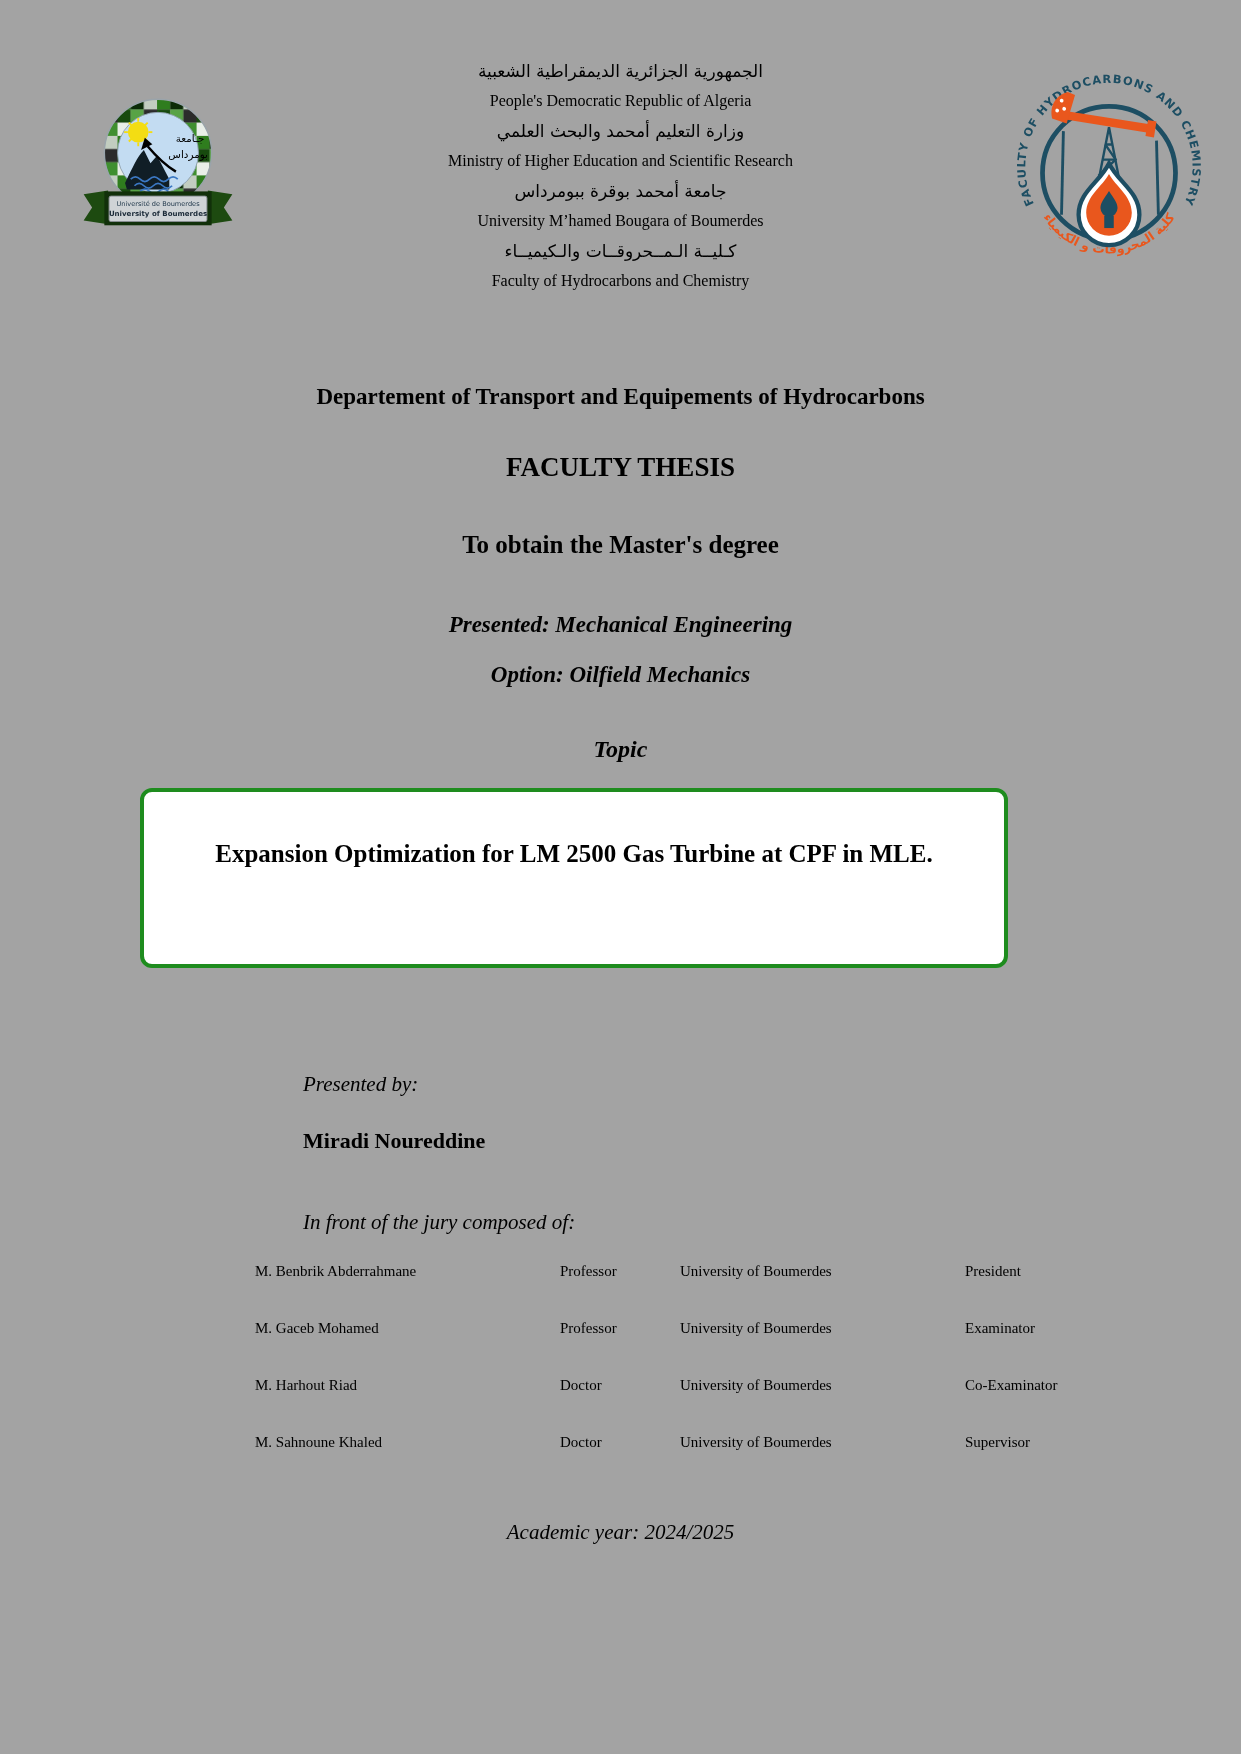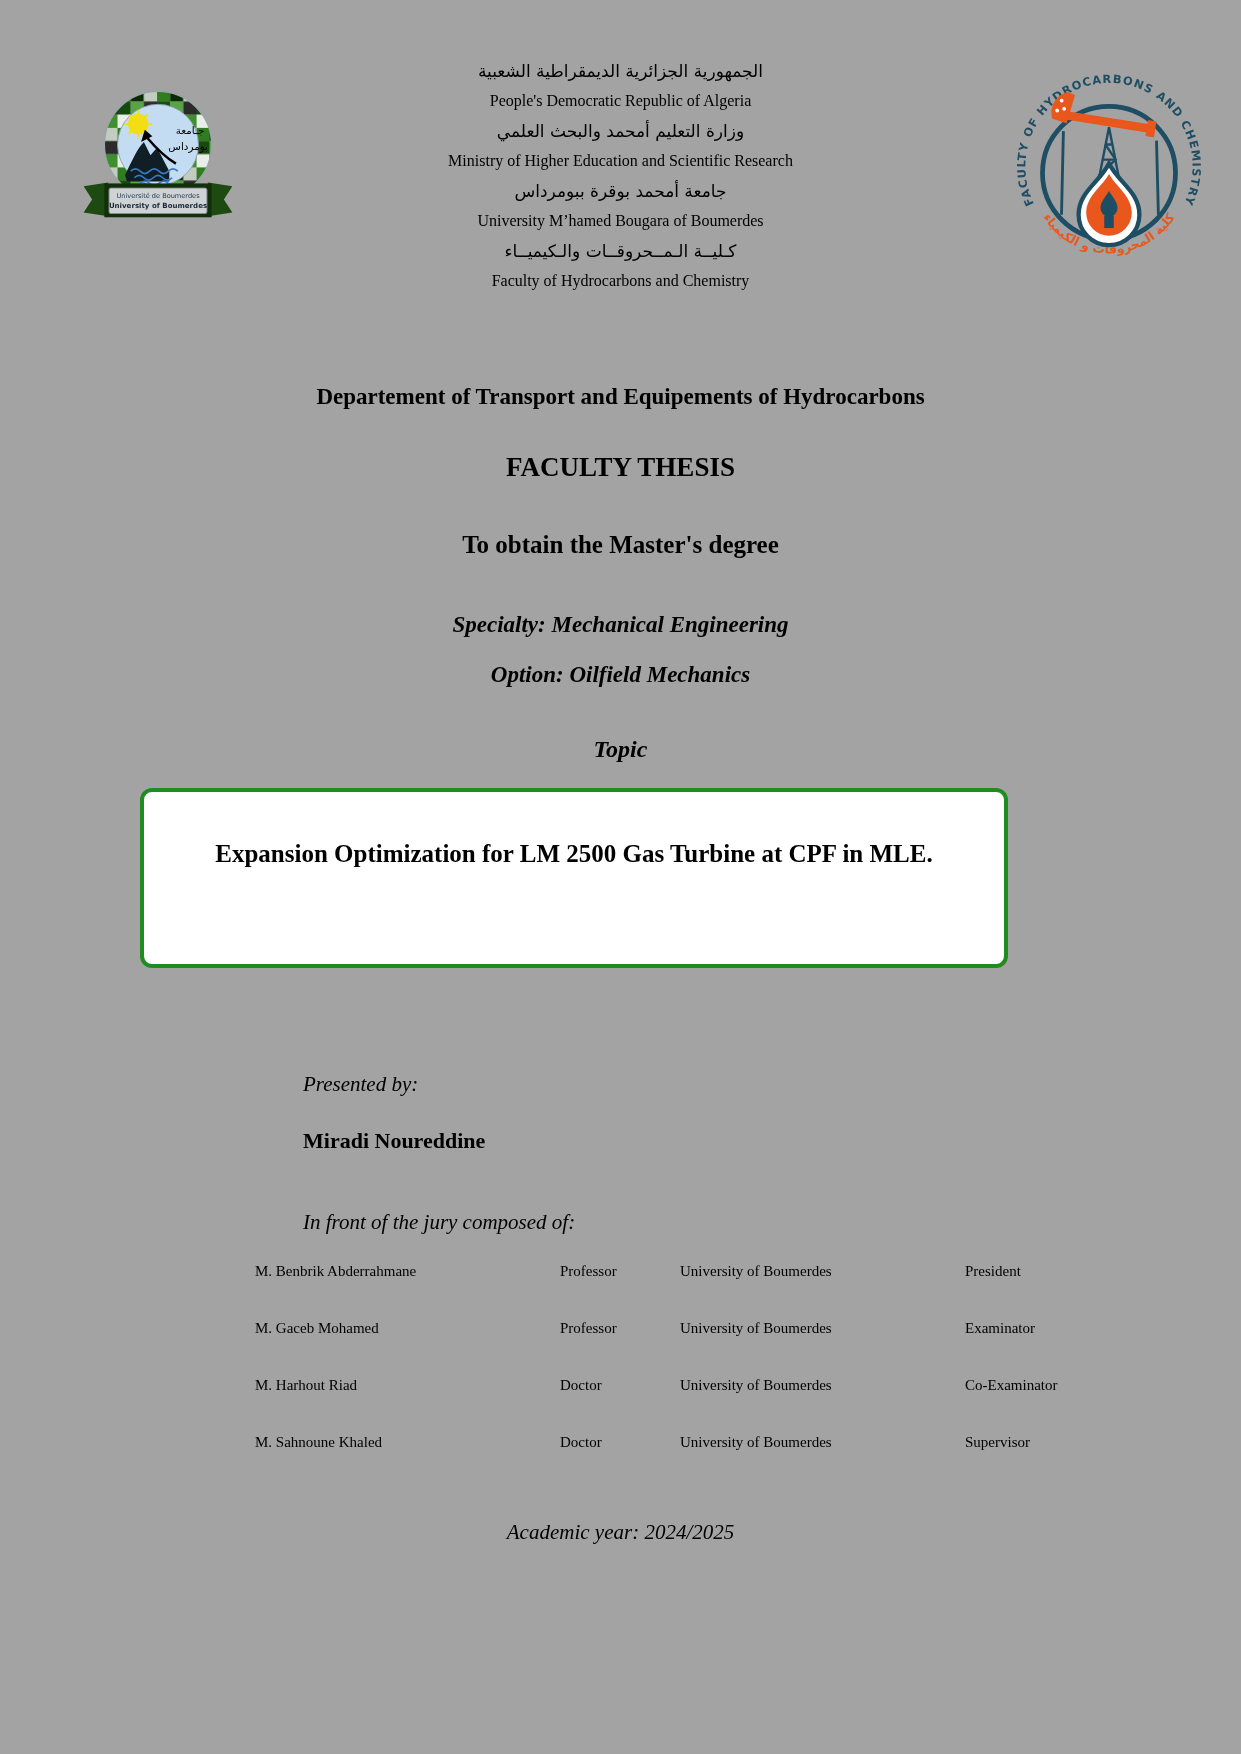--- a/index.html
+++ b/index.html
@@ -8,21 +8,21 @@
     overflow:hidden;color:#000;font-family:"Liberation Serif",serif;
   }
   .abs{position:absolute;}
   .centered{left:0;right:0;text-align:center;}
   
   .header{top:56px;left:50%;transform:translateX(-50%);width:760px;text-align:center;}
   .header .line{line-height:30px;}
   .line.ar{font-family:"DejaVu Sans",sans-serif;font-size:17px;direction:rtl;}
   .line.en{font-size:16px;}
   
-  .uni-logo{top:88px;left:78px;width:160px;height:140px;}
+  .uni-logo{top:96px;left:78px;width:160px;height:140px;}
   .fac-logo{top:72px;left:1014px;width:190px;height:200px;}
   
   .dept{top:384px;font-size:23px;font-weight:bold;}
   .thesis-type{top:452px;font-size:27px;font-weight:bold;}
   .degree{top:531px;font-size:25px;font-weight:bold;}
   .spec{top:612px;font-size:23px;font-weight:bold;font-style:italic;}
   .opt{top:662px;font-size:23px;font-weight:bold;font-style:italic;}
   .topic-label{top:736px;font-size:24px;font-weight:bold;font-style:italic;}
   .topic-box{
     top:788px;left:140px;width:868px;height:180px;box-sizing:border-box;
@@ -170,21 +170,21 @@
         <rect x="95" y="151" width="10" height="13" fill="#1d4e63"></rect>
       </g>
     </svg>
   </div>
 
   <div class="abs centered dept">Departement of Transport and Equipements of Hydrocarbons</div>
   <div class="abs centered thesis-type">FACULTY THESIS</div>
   <div class="abs centered degree">To obtain the Master's degree</div>
 
   <div class="abs centered spec">
-    <span>Specialty:</span>
+    <span>Presented:</span>
     <span>Mechanical Engineering</span>
   </div>
   <div class="abs centered opt">
     <span>Option:</span>
     <span>Oilfield Mechanics</span>
   </div>
 
   <div class="abs centered topic-label">Topic</div>
 
   <div class="abs topic-box">

